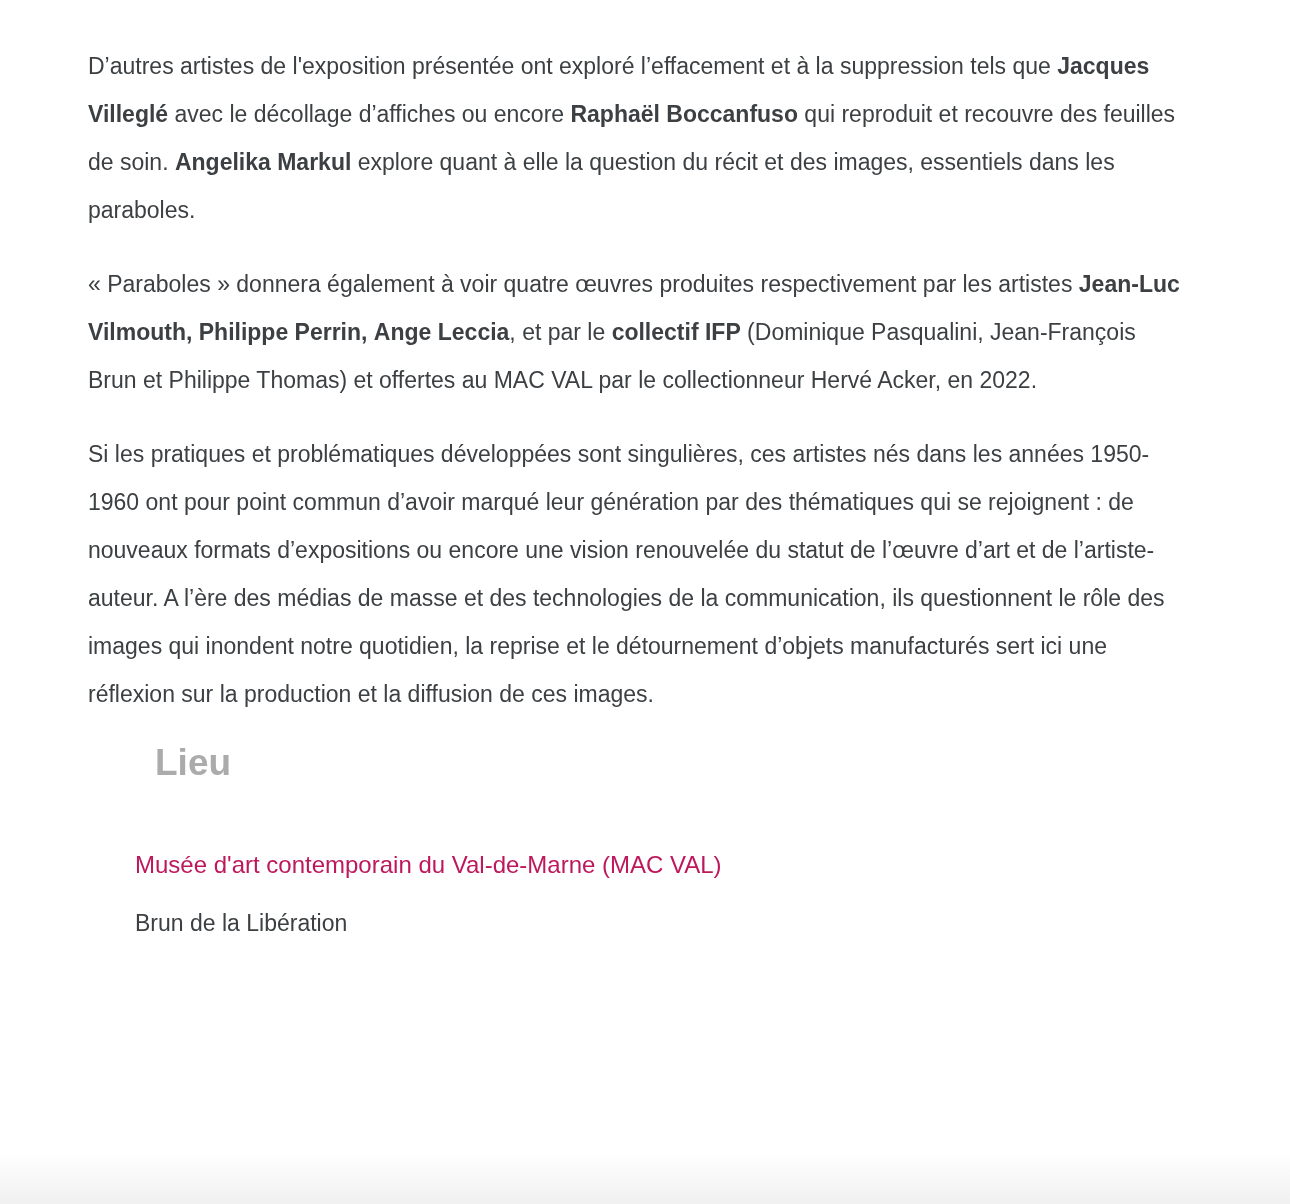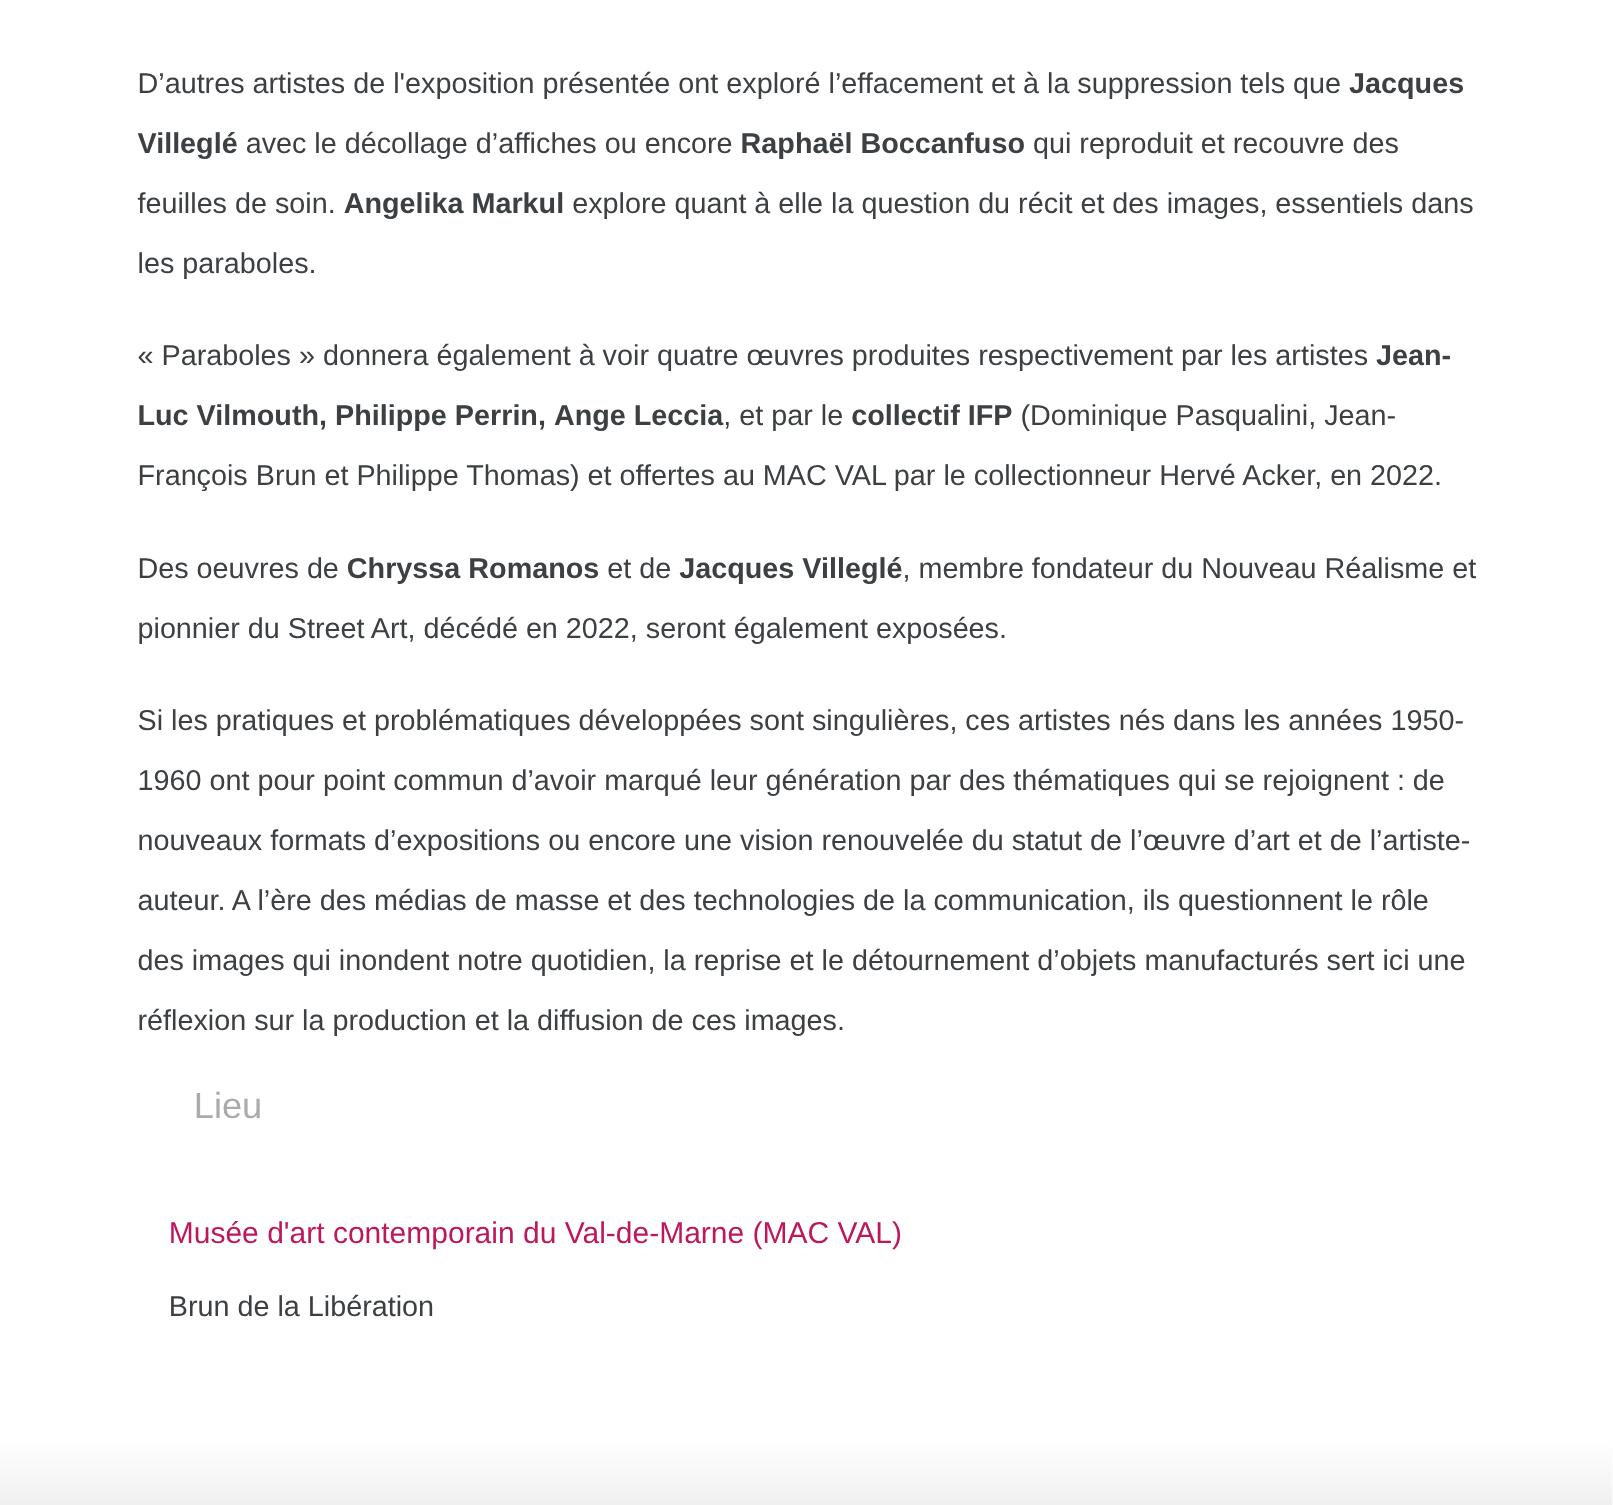--- a/index.html
+++ b/index.html
@@ -12,39 +12,39 @@
     background: #ffffff;
     font-family: "Liberation Sans", sans-serif;
   }
   .page {
     position: relative;
     width: 1290px;
     height: 1204px;
     background: #ffffff;
   }
   .article {
-    padding: 42px 107px 0 110px;
+    padding: 42px 107px 0 88px;
     color: #3c4043;
     font-size: 23px;
     line-height: 48px;
     font-weight: 400;
   }
   .article p {
     margin: 0 0 26px 0;
   }
   .article strong {
     font-weight: 700;
     color: #3c4043;
   }
   .location-heading {
     margin: 28px 0 0 155px;
     color: #ababab;
-    font-size: 29px;
+    font-size: 37px;
     line-height: 34px;
-    font-weight: 400;
+    font-weight: 700;
   }
   .venue-name {
     margin: 68px 0 0 135px;
     color: #be185d;
     font-size: 24px;
     line-height: 34px;
     font-weight: 400;
   }
   .address-line {
     margin: 24px 0 0 135px;
@@ -64,21 +64,20 @@
   }
 </style>
 </head>
 <body>
 
 <div class="page">
 
   <div class="article">
     <p><span>D’autres artistes de l'exposition présentée ont exploré l’effacement et à la suppression tels que </span><strong>Jacques Villeglé</strong><span> avec le décollage d’affiches ou encore </span><strong>Raphaël Boccanfuso</strong><span> qui reproduit et recouvre des feuilles de soin. </span><strong>Angelika Markul</strong><span> explore quant à elle la question du récit et des images, essentiels dans les paraboles.</span></p>
     <p><span>« Paraboles » donnera également à voir quatre œuvres produites respectivement par les artistes </span><strong>Jean-Luc Vilmouth,</strong><span> </span><strong>Philippe Perrin,</strong><span> </span><strong>Ange Leccia</strong><span>, et par le </span><strong>collectif IFP</strong><span> (Dominique Pasqualini, Jean-François Brun et Philippe Thomas) et offertes au MAC VAL par le collectionneur Hervé Acker, en 2022.</span></p>
-    <p><span>Des oeuvres de </span><strong>Chryssa Romanos</strong><span> et de </span><strong>Jacques Villeglé</strong><span>, membre fondateur du Nouveau Réalisme et pionnier du Street Art, décédé en 2022, seront également exposées.</span></p>
     <p><span>Si les pratiques et problématiques développées sont singulières, ces artistes nés dans les années 1950-1960 ont pour point commun d’avoir marqué leur génération par des thématiques qui se rejoignent : de nouveaux formats d’expositions ou encore une vision renouvelée du statut de l’œuvre d’art et de l’artiste-auteur. A l’ère des médias de masse et des technologies de la communication, ils questionnent le rôle des images qui inondent notre quotidien, la reprise et le détournement d’objets manufacturés sert ici une réflexion sur la production et la diffusion de ces images.</span></p>
   </div>
 
   <h2 class="location-heading">Lieu</h2>
 
   <div class="venue-name">Musée d'art contemporain du Val-de-Marne (MAC VAL)</div>
 
   <div class="address-line">Brun de la Libération</div>
 
   <div class="bottom-fade"></div>

